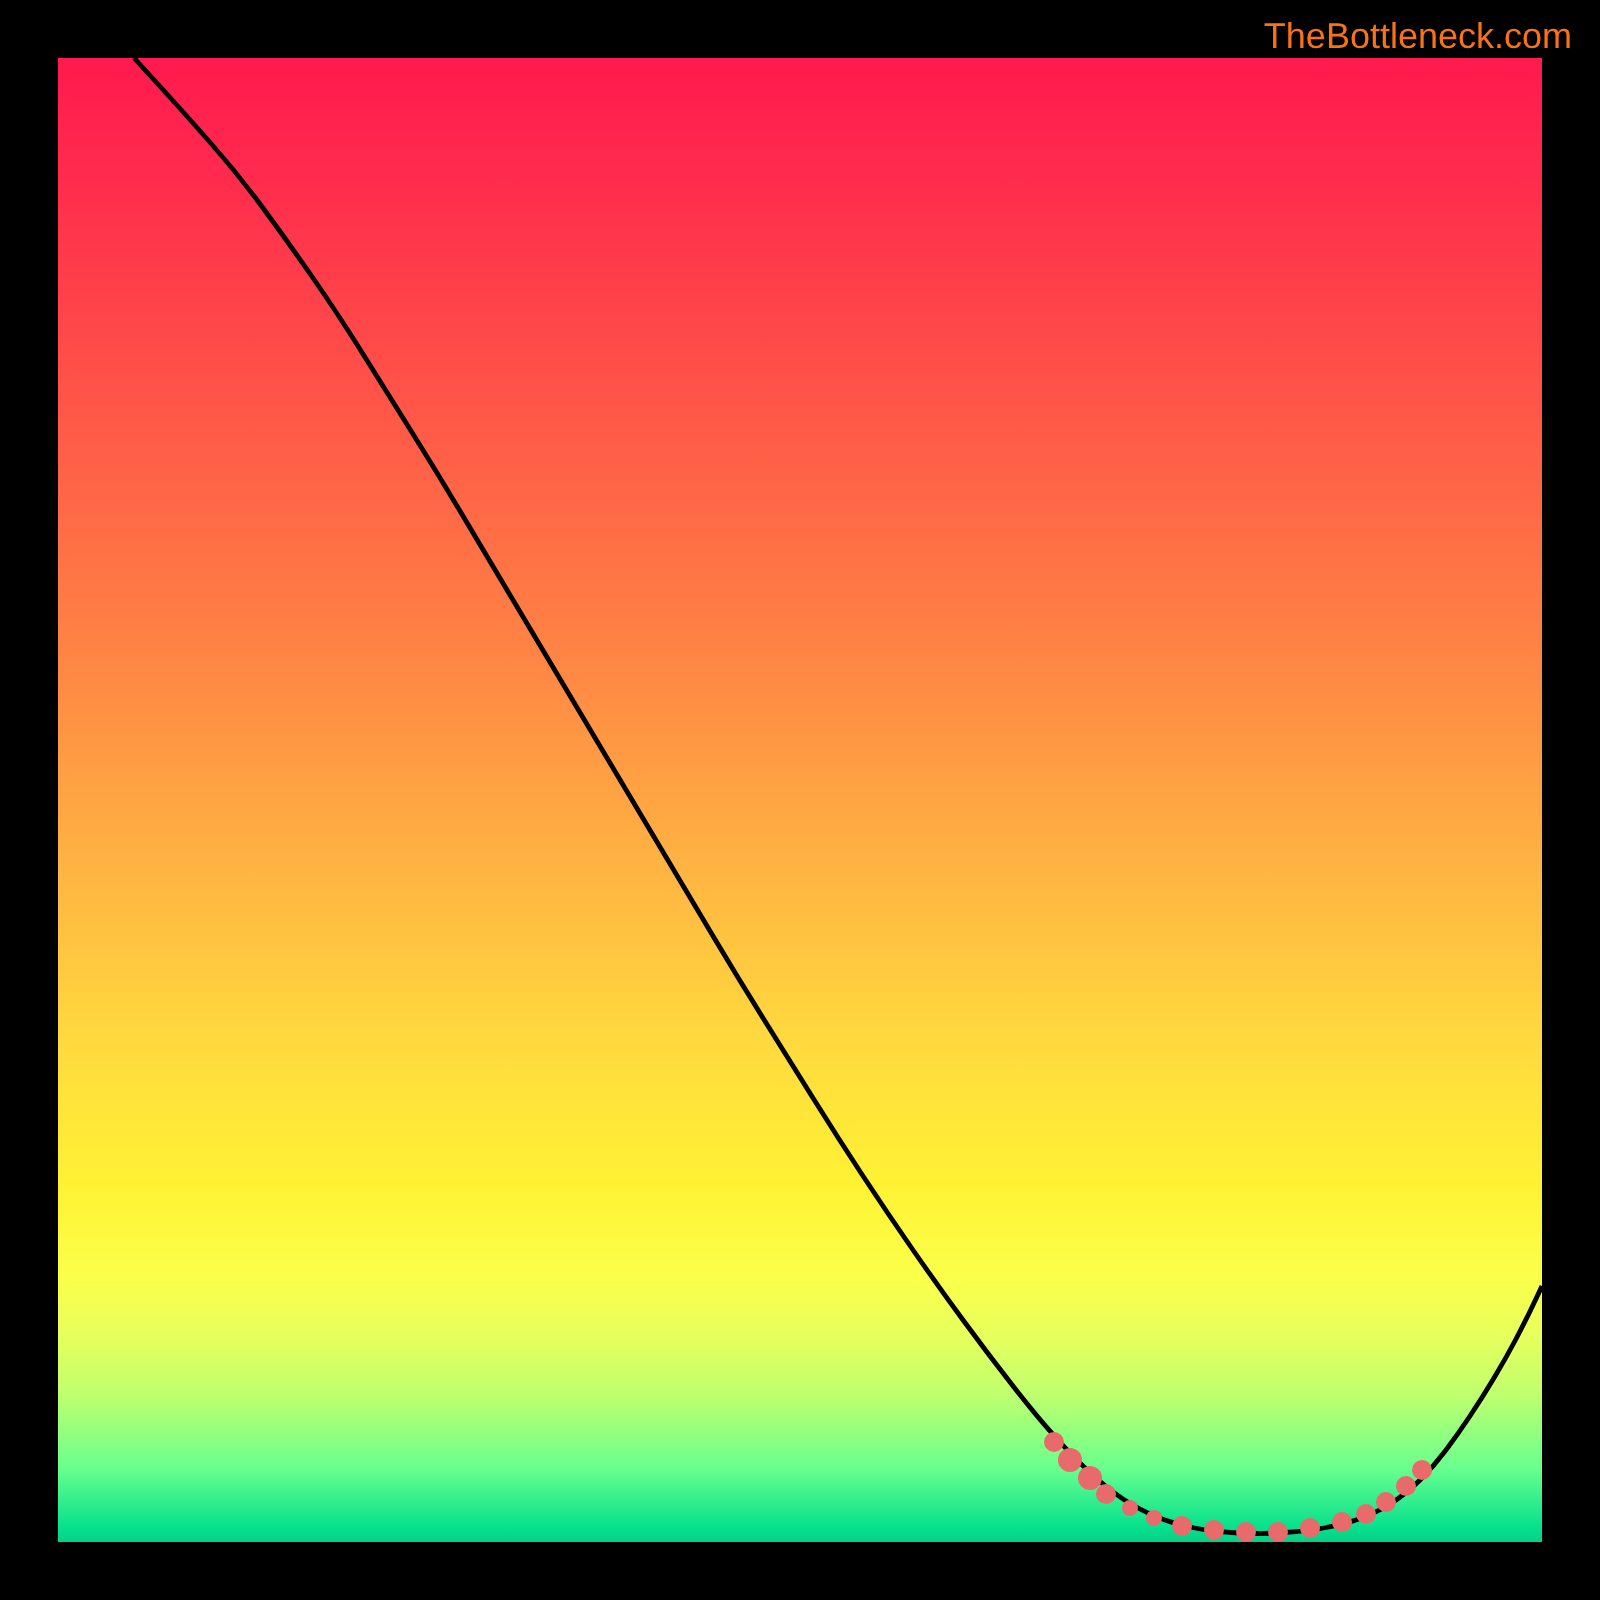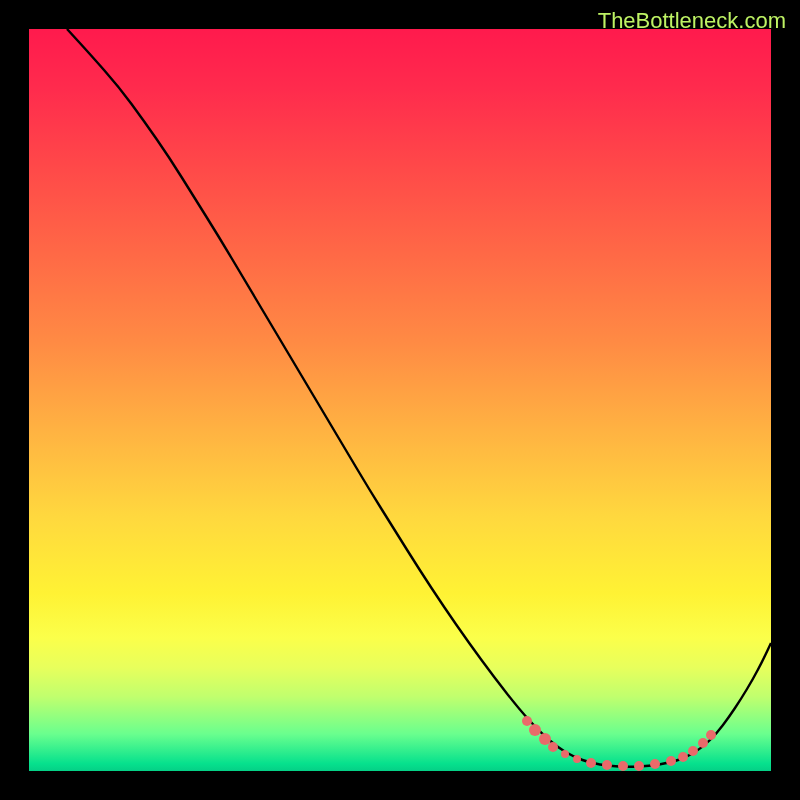--- a/index.html
+++ b/index.html
@@ -7,22 +7,22 @@
     width: 800px;
     height: 800px;
     background: #000;
     position: relative;
     font-family: Arial, sans-serif;
   }
   .watermark {
     position: absolute;
     top: 8px;
     right: 14px;
-    color: #bef264;
-    font-size: 22px;
+    color: #f97316;
+    font-size: 18px;
     font-weight: 500;
     z-index: 10;
   }
   .plot-area {
     position: absolute;
     left: 29px;
     top: 29px;
     width: 742px;
     height: 742px;
     overflow: hidden;

